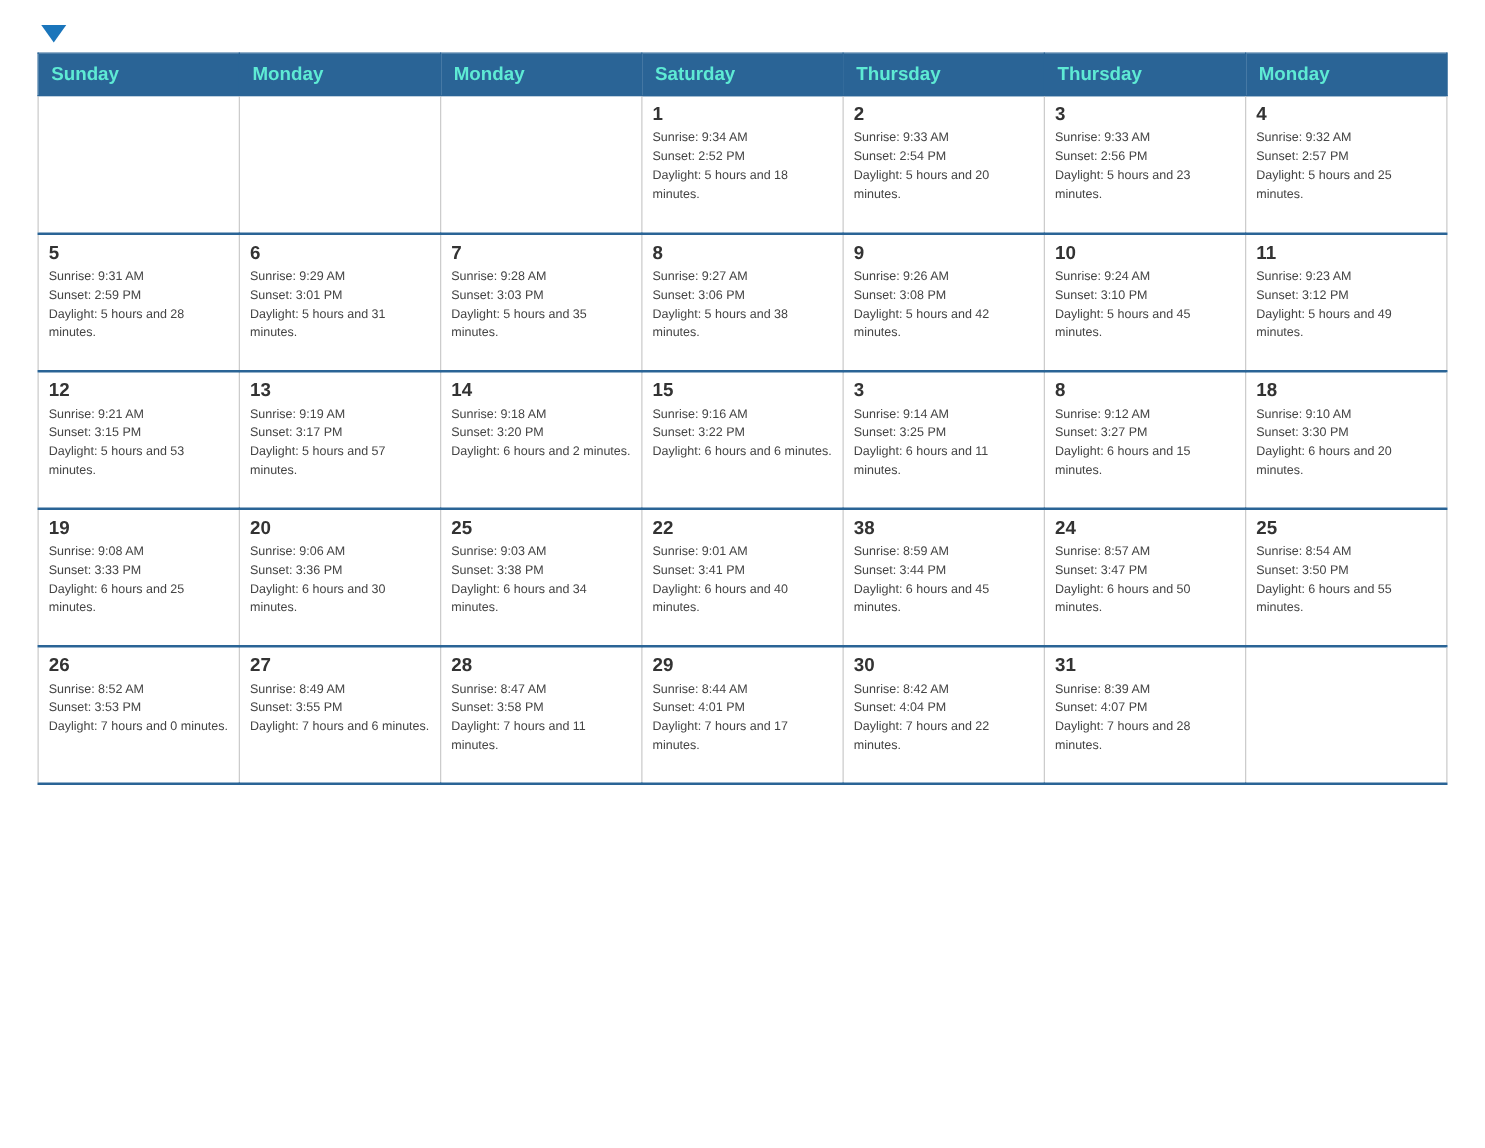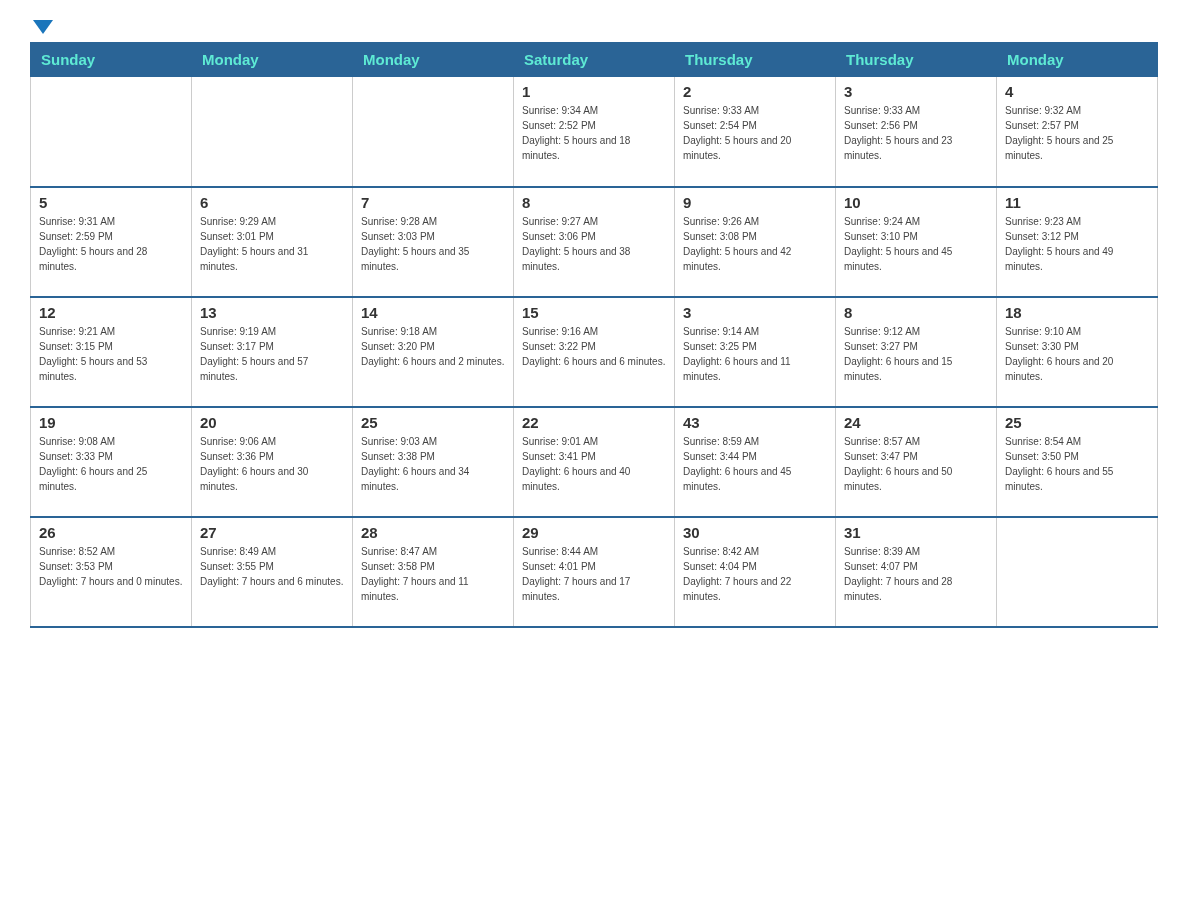--- a/index.html
+++ b/index.html
@@ -224,21 +224,21 @@
         </td>
         <td>
           <span class="day-number">25</span>
           <div class="day-info">Sunrise: 9:03 AM<br>Sunset: 3:38 PM<br>Daylight: 6 hours and 34 minutes.</div>
         </td>
         <td>
           <span class="day-number">22</span>
           <div class="day-info">Sunrise: 9:01 AM<br>Sunset: 3:41 PM<br>Daylight: 6 hours and 40 minutes.</div>
         </td>
         <td>
-          <span class="day-number">43</span>
+          <span class="day-number">38</span>
           <div class="day-info">Sunrise: 8:59 AM<br>Sunset: 3:44 PM<br>Daylight: 6 hours and 45 minutes.</div>
         </td>
         <td>
           <span class="day-number">24</span>
           <div class="day-info">Sunrise: 8:57 AM<br>Sunset: 3:47 PM<br>Daylight: 6 hours and 50 minutes.</div>
         </td>
         <td>
           <span class="day-number">25</span>
           <div class="day-info">Sunrise: 8:54 AM<br>Sunset: 3:50 PM<br>Daylight: 6 hours and 55 minutes.</div>
         </td>

